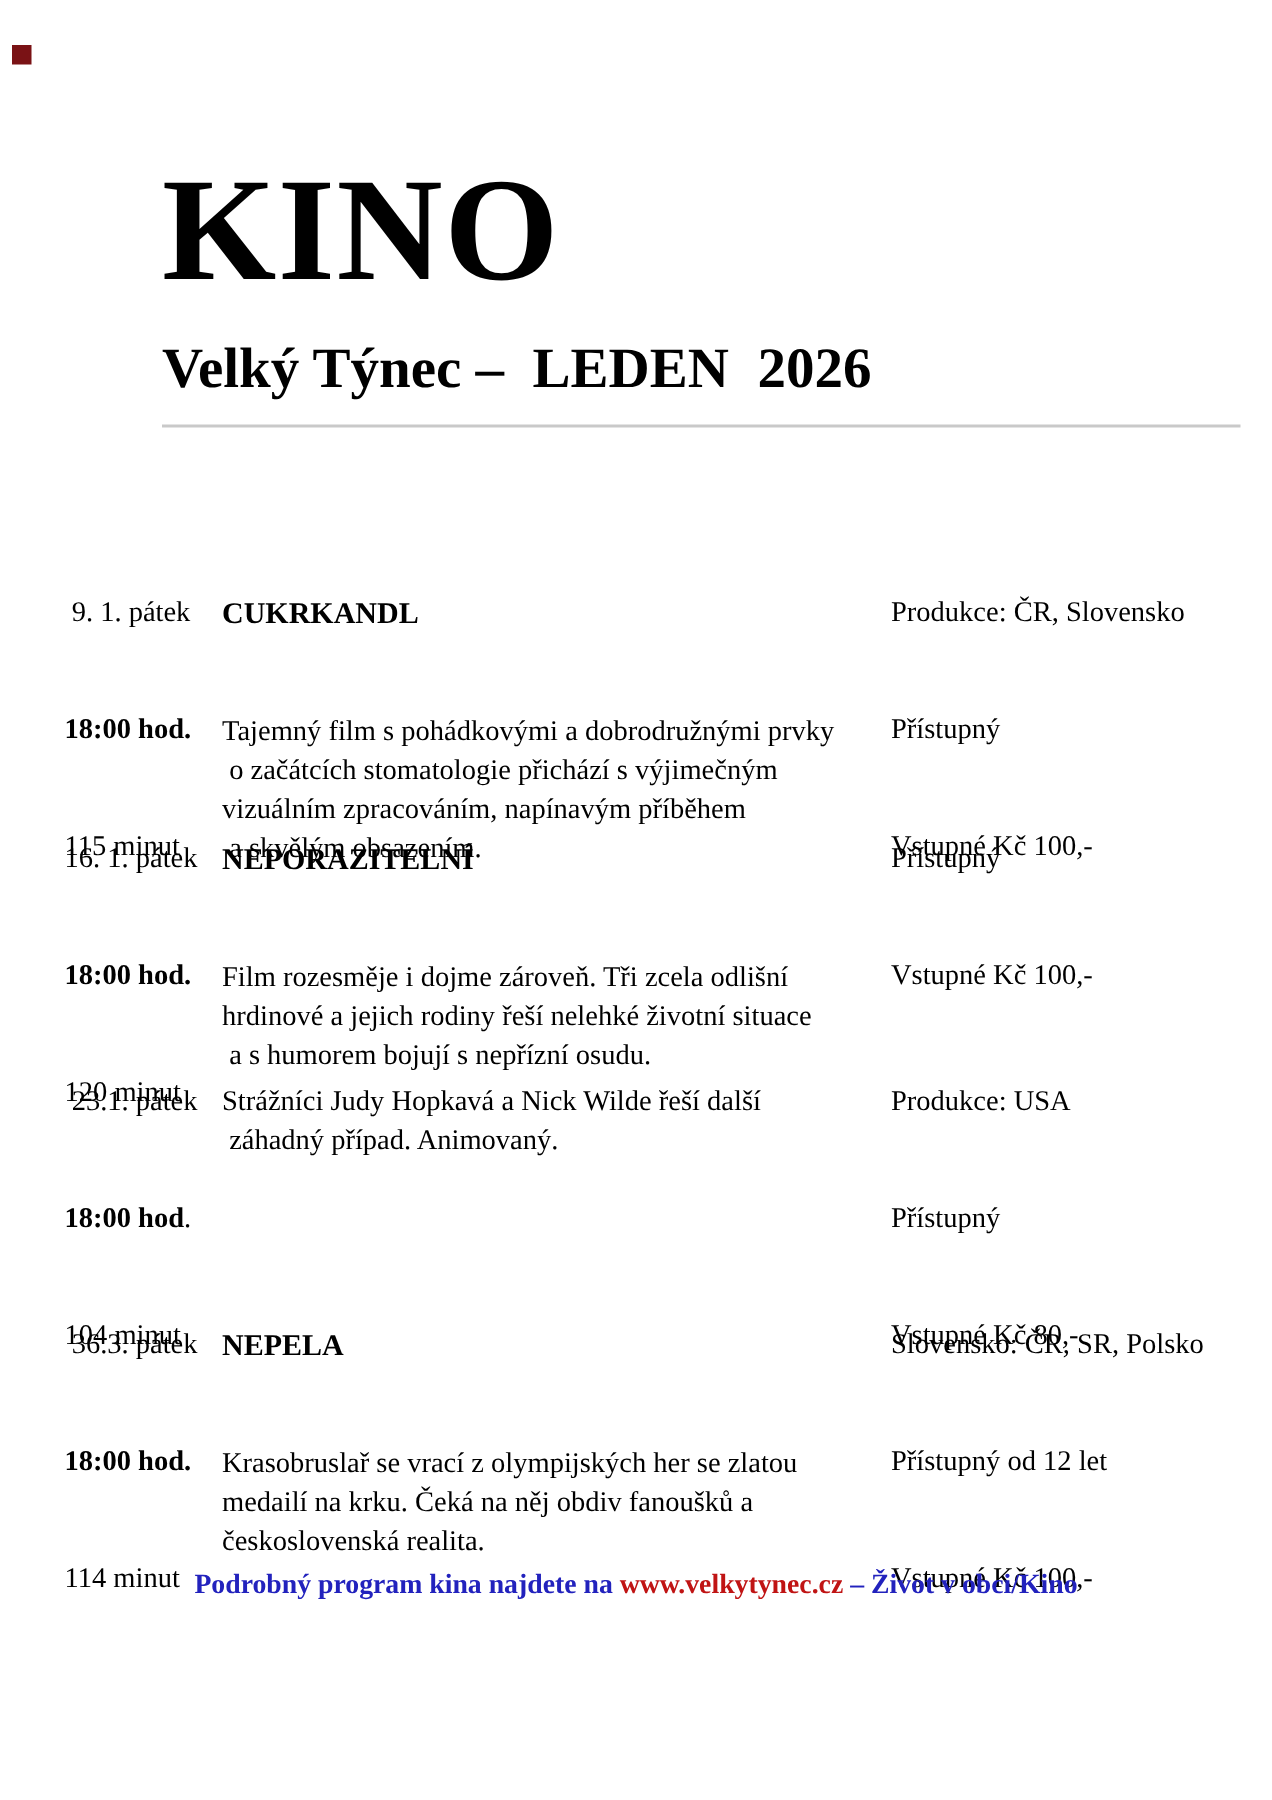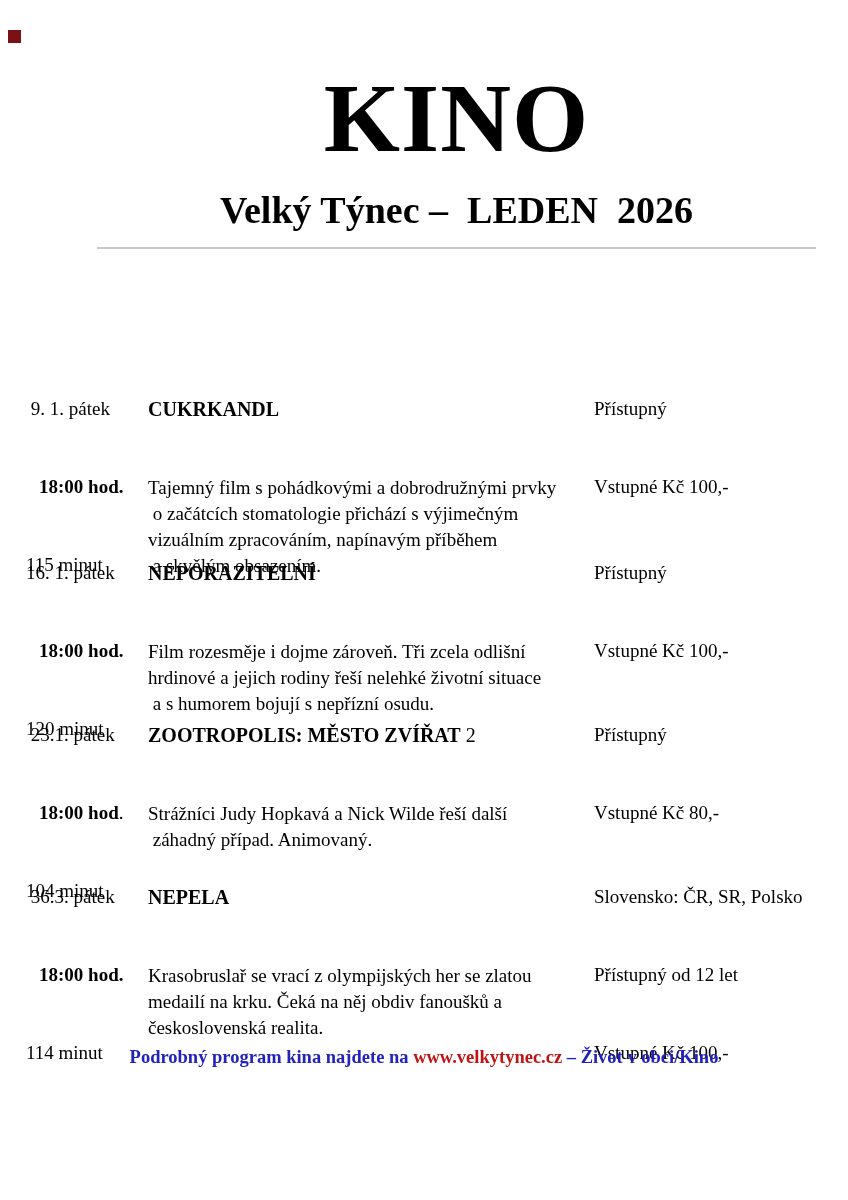--- a/index.html
+++ b/index.html
@@ -10,45 +10,44 @@
     color:#000;
     position:relative;
     overflow:hidden;
   }
   .scan-square {
     position:absolute; left:8px; top:30px;
     width:13px; height:13px;
     background:#7a1215;
   }
   .header {
-    position:absolute; left:97px; top:0;
+    position:absolute; left:108px; top:0;
     width:719px;
-    text-align:center;
-    padding-top:69px; padding-bottom:14px;
+    padding-top:105px; padding-bottom:14px;
     border-bottom:2px solid #c9c9c9;
   }
   .kino-title {
     font-size:98px; font-weight:bold; line-height:98px;
     letter-spacing:1px; white-space:pre;
   }
   .subtitle {
     font-size:38px; font-weight:bold; line-height:46px;
     margin-top:20px; white-space:pre;
   }
   .screening {
     position:absolute; left:0; width:848px;
     font-size:19px; line-height:26px;
   }
   .s1 { top:344px; } .s2 { top:508px; } .s3 { top:670px; } .s4 { top:832px; }
-  .col-date { position:absolute; left:26px; width:112px; white-space:pre-wrap; }
+  .col-date { position:absolute; left:43px; width:112px; white-space:pre-wrap; }
   .col-main { position:absolute; left:148px; width:470px; white-space:pre-wrap; }
   .col-info { position:absolute; left:594px; width:248px; white-space:pre-wrap; }
   .film-title { font-weight:bold; font-size:20px;margin-top:32px; }
   .title-suffix { font-size:20px; }
-  .bold { font-weight:bold;margin-left:13px; }
+  .bold { font-weight:bold; }
   .footer {
     position:absolute; top:1044px; left:0; width:848px;
     text-align:center; font-weight:bold;
     font-size:18.5px; line-height:26px;
   }
   .blue { color:#2222bd; }
   .red  { color:#c01414; }
 </style>
 </head>
 <body>
@@ -67,20 +66,21 @@
     <div>115 minut</div>
   </div>
   <div class="col-main">
     <div><span class="film-title">CUKRKANDL</span><span class="title-suffix"></span></div>
     <div>Tajemný film s pohádkovými a dobrodružnými prvky
  o začátcích stomatologie přichází s výjimečným
 vizuálním zpracováním, napínavým příběhem
  a skvělým obsazením.</div>
   </div>
   <div class="col-info">
+    <div>Produkce: ČR, Slovensko</div>
     <div>Přístupný</div>
     <div>Vstupné Kč 100,-</div>
   </div>
 </div>
 
 <div class="screening s2">
   <div class="col-date">
     <div>16. 1. pátek</div>
     <div><span class="bold">18:00 hod.</span><span></span></div>
     <div>120 minut</div>
@@ -97,25 +97,25 @@
   </div>
 </div>
 
 <div class="screening s3">
   <div class="col-date">
     <div> 23.1. pátek</div>
     <div><span class="bold">18:00 hod</span><span>.</span></div>
     <div>104 minut</div>
   </div>
   <div class="col-main">
-    <div><span class="film-title">ZOOTROPOLIS: MĚSTO ZVÍŘAT</span><span class="title-suffix"> 2</span></div>
     <div>Strážníci Judy Hopkavá a Nick Wilde řeší další
  záhadný případ. Animovaný.</div>
   </div>
   <div class="col-info">
+    <div>Produkce: USA</div>
     <div>Přístupný</div>
     <div>Vstupné Kč 80,-</div>
   </div>
 </div>
 
 <div class="screening s4">
   <div class="col-date">
     <div> 36.3. pátek</div>
     <div><span class="bold">18:00 hod.</span><span></span></div>
     <div>114 minut</div>

